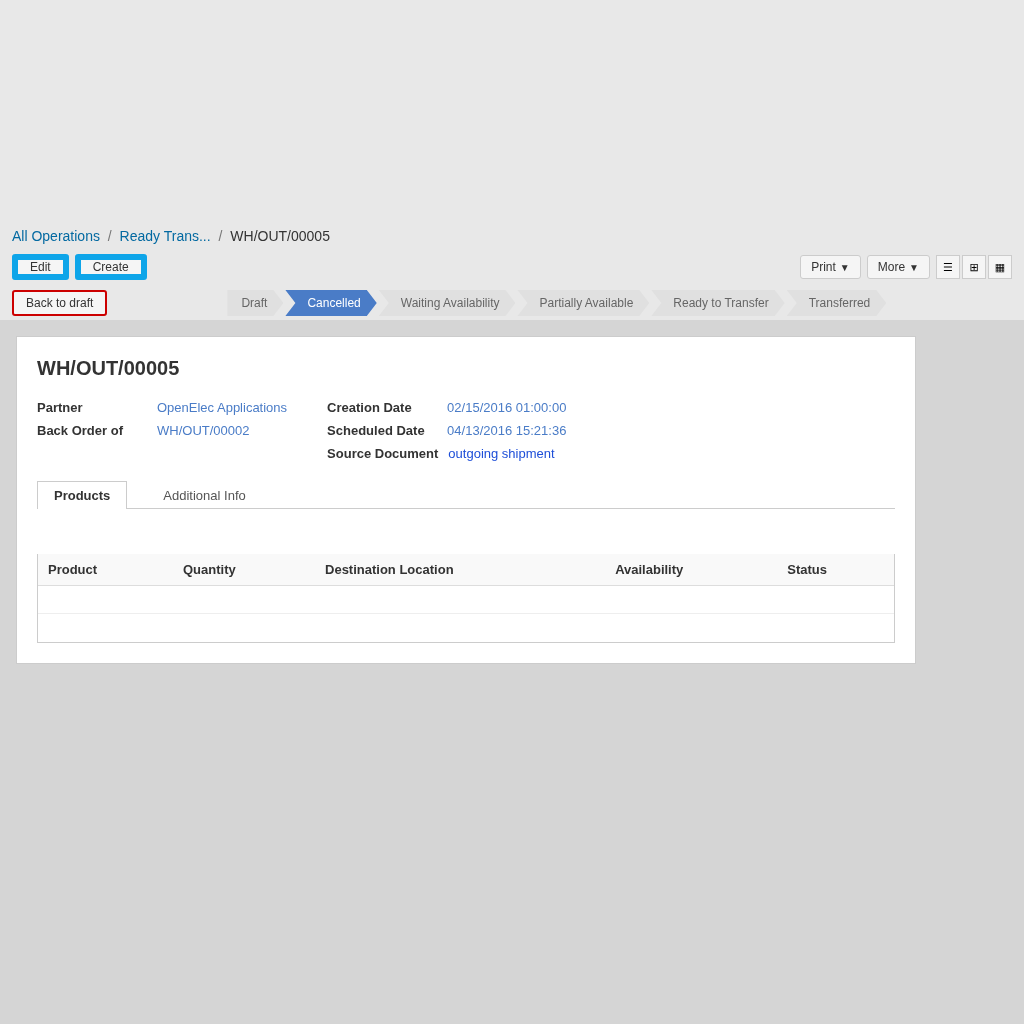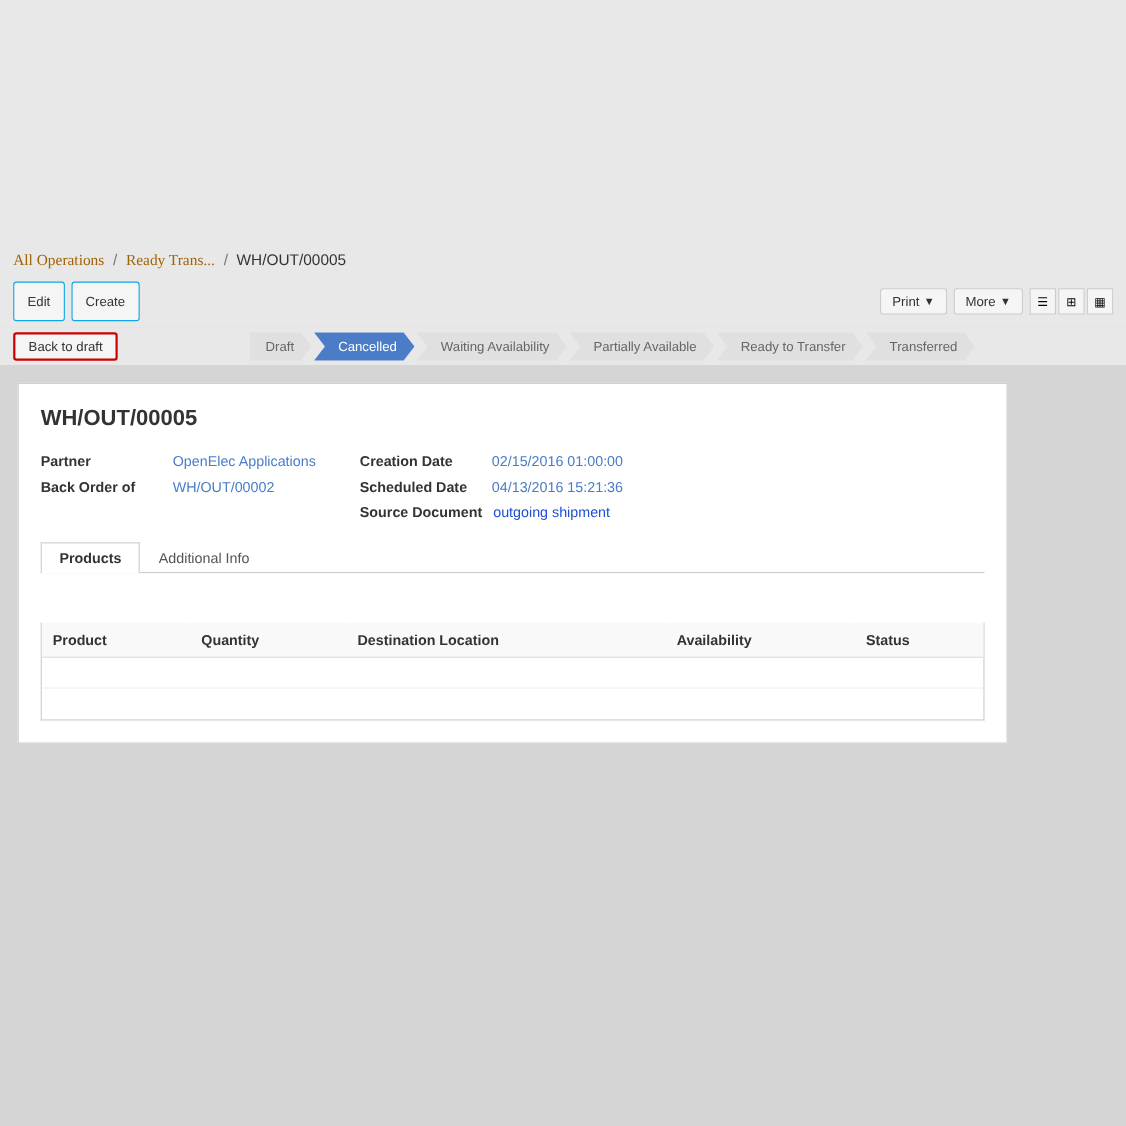--- a/index.html
+++ b/index.html
@@ -20,23 +20,22 @@
       padding: 8px 12px 4px 12px;
       background: #e8e8e8;
     }
 
     .breadcrumb {
       font-size: 14px;
       color: #555;
     }
 
     .breadcrumb .crumb-link {
-      color: #a16207;
-      cursor: pointer;
-      font-family: Liberation Serif, serif;
+      color: #0369a1;
+      cursor: pointer;
     }
 
     .breadcrumb .crumb-sep {
       margin: 0 4px;
       color: #777;
     }
 
     .breadcrumb .crumb-current {
       color: #333;
       font-weight: normal;
@@ -44,22 +43,22 @@
 
     .toolbar {
       display: flex;
       align-items: center;
       padding: 6px 12px;
       background: #e8e8e8;
       gap: 6px;
     }
 
     .btn {
-      padding: 10px 12px;
-      border: 1px solid #0ea5e9;
+      padding: 0 12px;
+      border: 6px solid #0ea5e9;
       background: #f5f5f5;
       color: #333;
       cursor: pointer;
       font-size: 12px;
       border-radius: 3px;
     }
 
     .btn-back-draft {
       border: 2px solid #cc0000;
       background: #f5f5f5;
@@ -191,20 +190,21 @@
 
     .field-value.link {
       color: #4a7cc7;
       cursor: pointer;
     }
 
     .tabs {
       display: flex;
       border-bottom: 1px solid #ccc;
       margin-bottom: 0;
+      gap: 19px;
     }
 
     .tab {
       padding: 6px 16px;
       cursor: pointer;
       font-size: 13px;
       color: #555;
       border: 1px solid transparent;
       border-bottom: none;
       margin-bottom: -1px;

